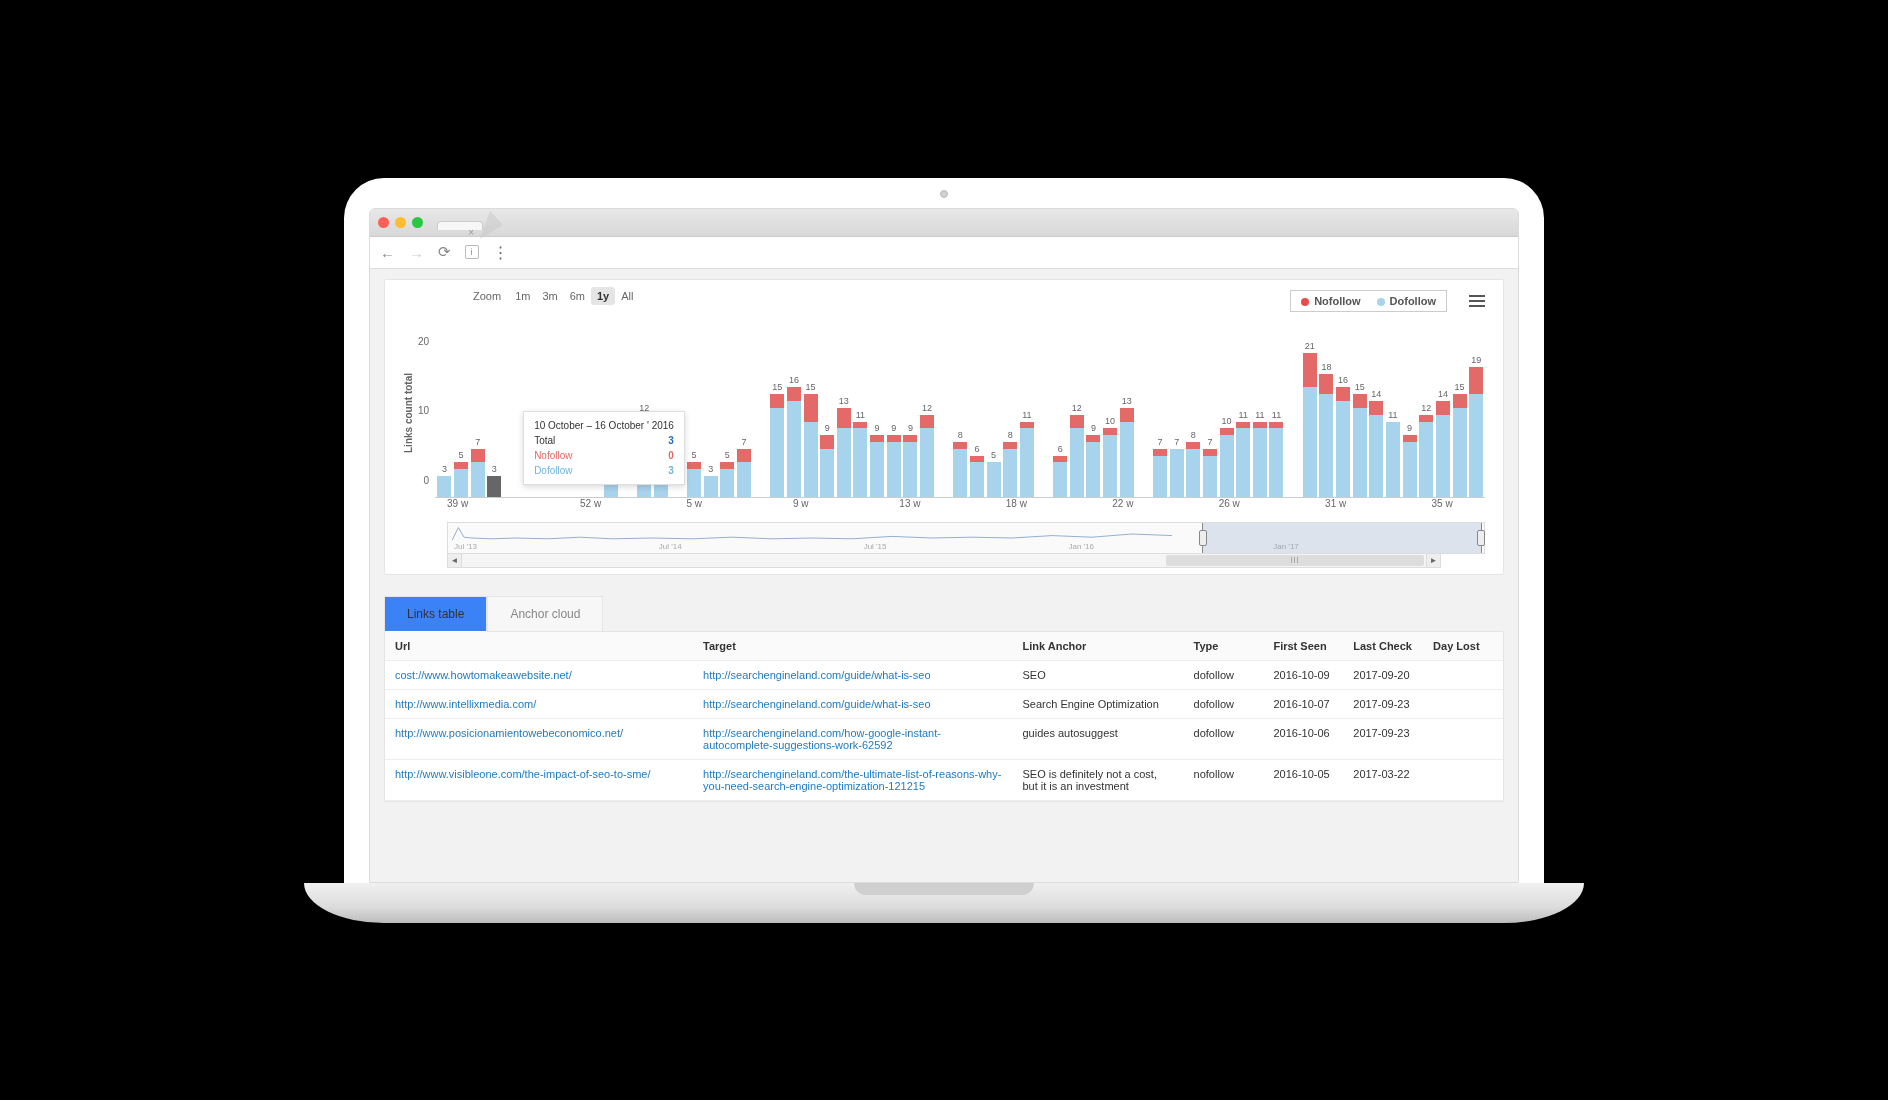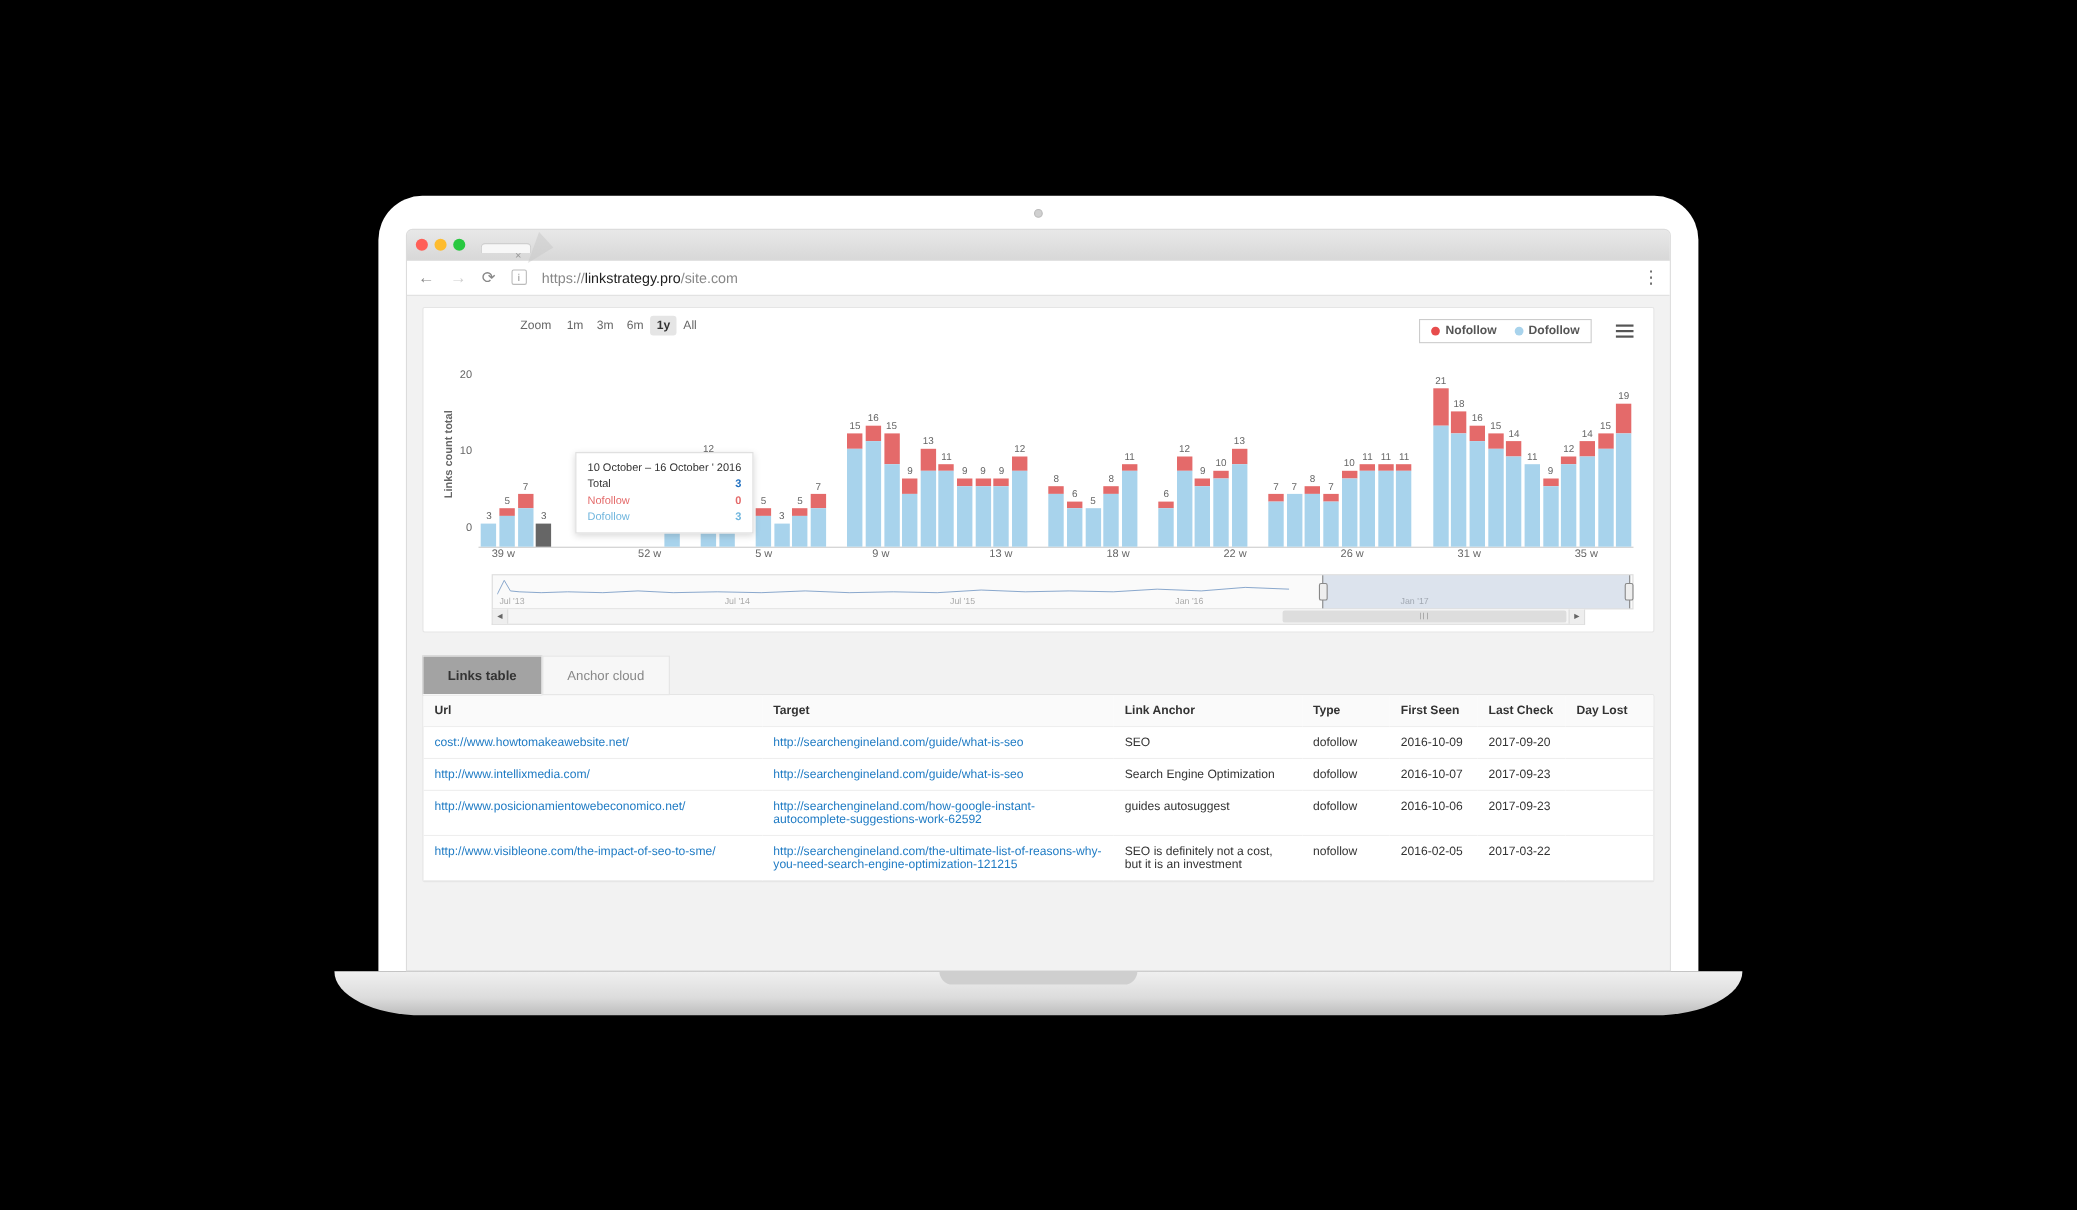--- a/index.html
+++ b/index.html
@@ -69,21 +69,21 @@
 .nav-ticks{position:absolute;left:6px;right:6px;bottom:2px;display:flex;font-size:8px;color:#aaa;}
 .nav-ticks span{flex:1;}
 .nav-scroll{margin:0 44px 0 44px; height:14px; border:1px solid #ddd; border-top:none; position:relative; background:#f5f5f5;}
 .nav-scroll .l,.nav-scroll .r{position:absolute;top:0;bottom:0;width:14px;display:flex;align-items:center;justify-content:center;font-size:8px;color:#666;background:#eee;border-right:1px solid #ddd;cursor:pointer}
 .nav-scroll .r{right:0;border-right:none;border-left:1px solid #ddd;}
 .nav-scroll .thumb{position:absolute;top:1px;bottom:1px;right:16px;width:26%;background:#ddd;border-radius:2px;}
 .nav-scroll .thumb::after{content:"";position:absolute;left:50%;top:50%;transform:translate(-50%,-50%);width:8px;height:6px;background:repeating-linear-gradient(90deg,#aaa 0 1px,transparent 1px 3px);}
 
 .tabs{display:flex; border-bottom:none;}
 .tabs .t{padding:10px 22px; border:1px solid #e5e5e5; background:#f7f7f7; color:#888; cursor:pointer; font-size:12px; position:relative; top:1px;}
-.tabs .t.active{background:#a3a3a3; color:#333; font-weight:700; border-bottom-color:#fff;}
+.tabs .t.active{background:#3b82f6; color:#333; font-weight:400; border-bottom-color:#fff;}
 
 .table-wrap{background:#fff;border:1px solid #e5e5e5;border-radius:2px;margin-top:0;}
 .table{width:100%; border-collapse:collapse; font-size:11px;}
 .table th{background:#fafafa; text-align:left; padding:8px 10px; border-bottom:1px solid #eee; color:#333; font-weight:600;}
 .table td{padding:8px 10px; border-bottom:1px solid #eee; vertical-align:top; color:#333;}
 .table td.link, .table a{color:#1f7bc4; text-decoration:none;}
 .type-dofollow{color:#6fb5dd;} .type-nofollow{color:#e46a6a;}
 </style>
 </head>
 <body>
@@ -104,23 +104,20 @@
           <span class="x">×</span>
         </div>
         <div class="new-tab-shape"></div>
       </div>
 
       <div class="url-bar">
         <span class="nav-ico">←</span>
         <span class="nav-ico" style="opacity:.4">→</span>
         <span class="nav-ico">⟳</span>
         <span class="nav-ico" style="border:1px solid #bbb;border-radius:2px;width:14px;height:14px;display:inline-flex;align-items:center;justify-content:center;font-size:9px;">i</span>
-        <div class="url-input">
-          <span class="grey">https://</span><span class="bold">linkstrategy.pro</span><span class="grey">/site.com</span>
-        </div>
         <span class="vdots">⋮</span>
       </div>
 
       <div class="viewport">
 
         <div class="card">
           <div class="chart-header">
             <div class="zoom">
               <span class="lab">Zoom</span>
               <span id="zoom-opts"><span class="opt">1m</span><span class="opt">3m</span><span class="opt">6m</span><span class="opt active">1y</span><span class="opt">All</span></span>
@@ -639,21 +636,21 @@
                   <td class="type-dofollow">dofollow</td>
                   <td>2016-10-06</td>
                   <td>2017-09-23</td>
                   <td></td>
                 </tr>
                 <tr>
                   <td class="link">http://www.visibleone.com/the-impact-of-seo-to-sme/</td>
                   <td class="link">http://searchengineland.com/the-ultimate-list-of-reasons-why-you-need-search-engine-optimization-121215</td>
                   <td>SEO is definitely not a cost, but it is an investment</td>
                   <td class="type-nofollow">nofollow</td>
-                  <td>2016-02-05</td>
+                  <td>2016-10-05</td>
                   <td>2017-03-22</td>
                   <td></td>
                 </tr>
               </tbody>
           </table>
         </div>
 
       </div>
     </div>
   </div>

